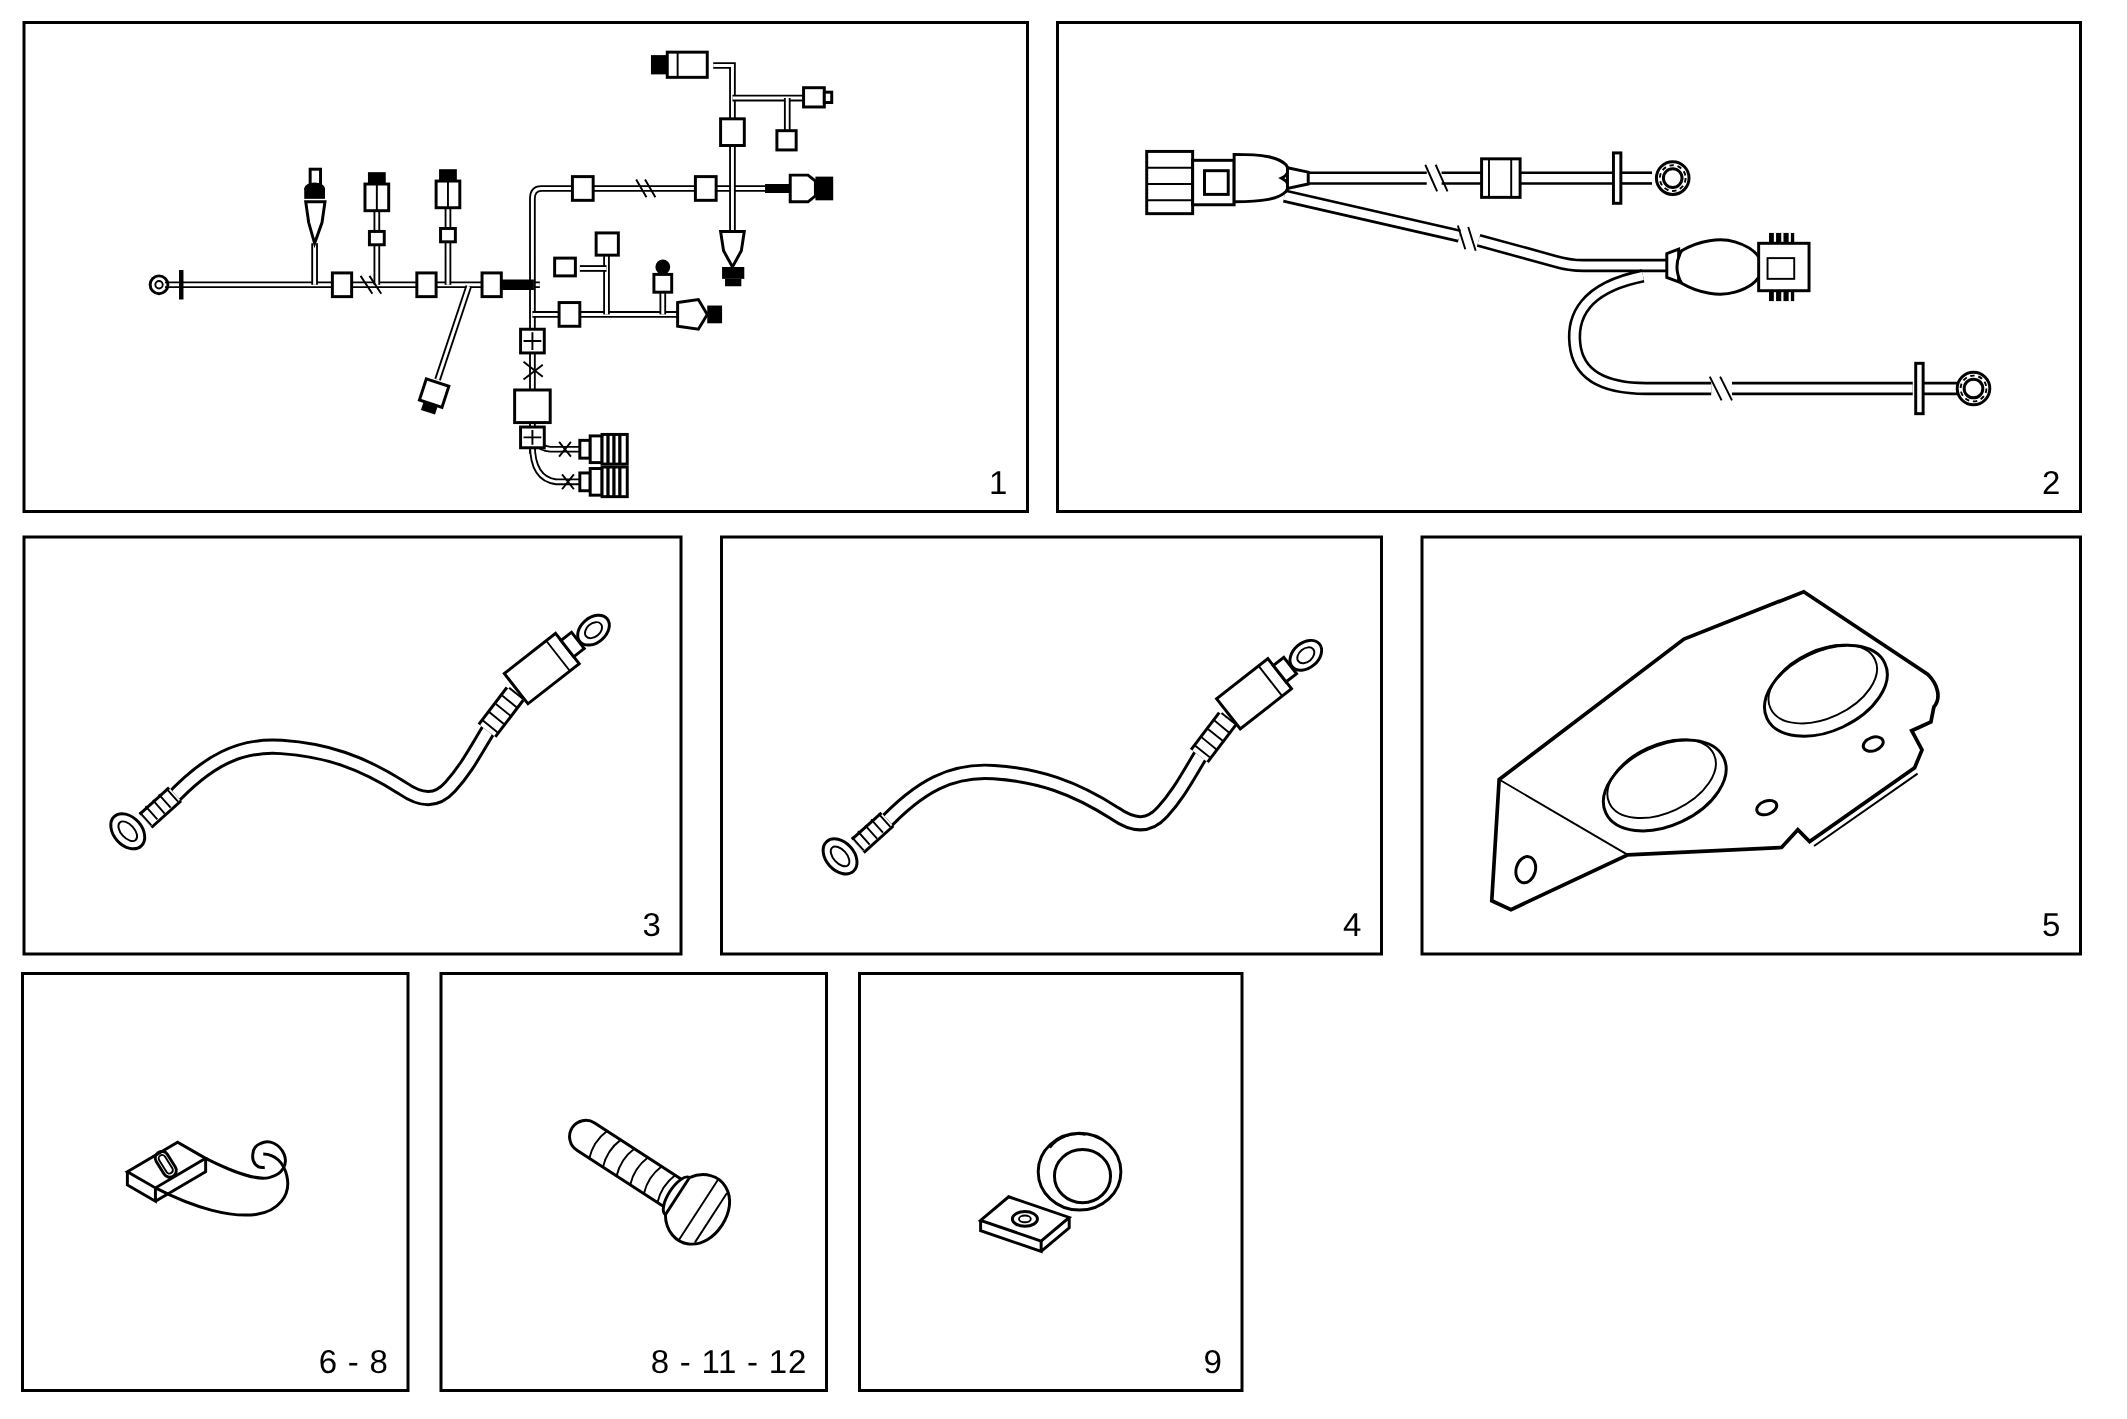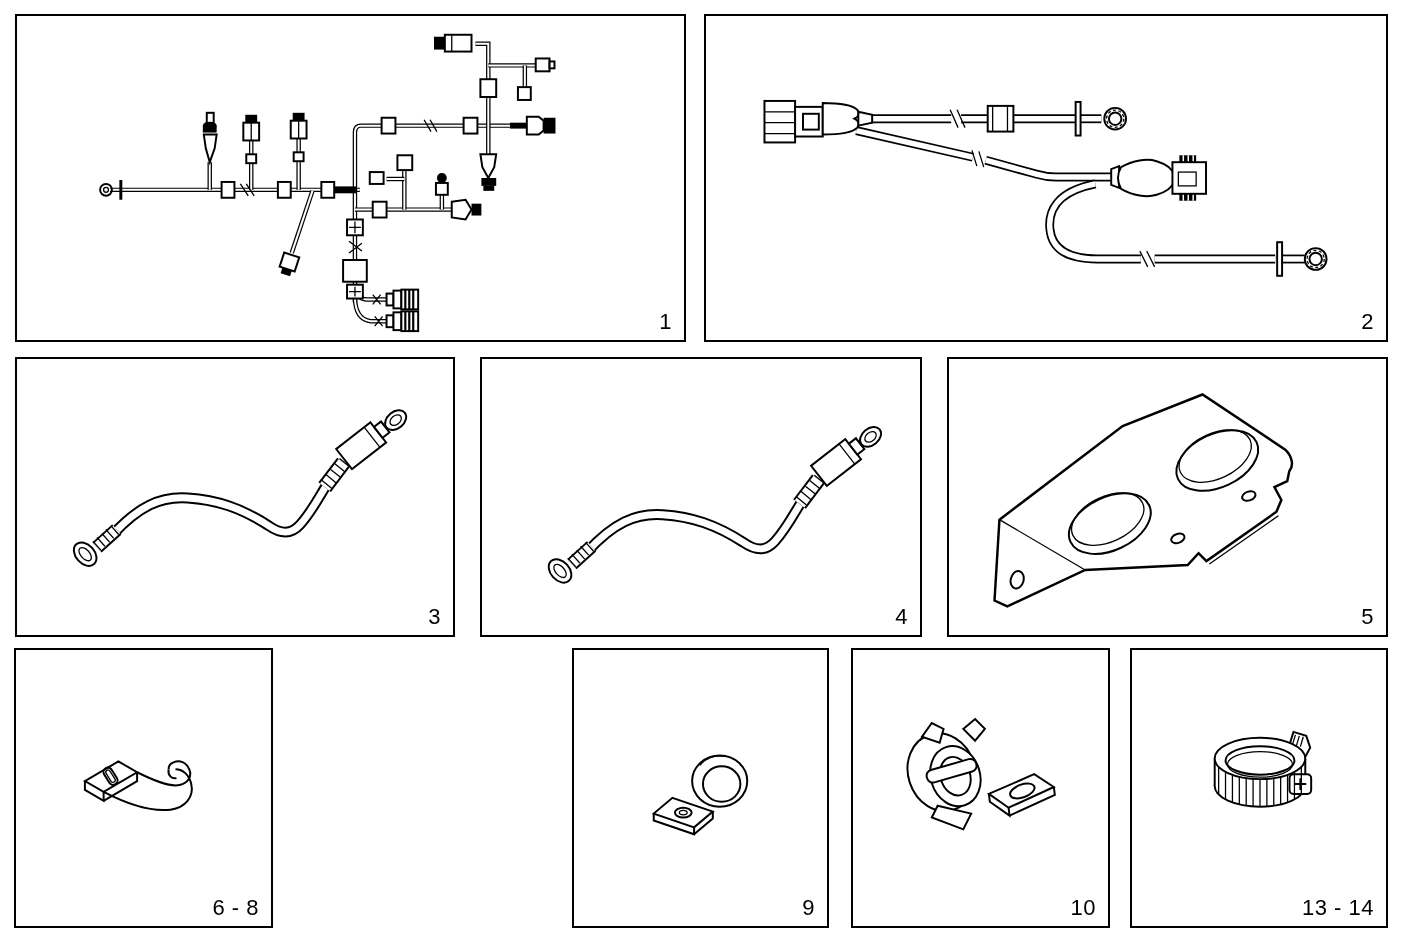--- a/index.html
+++ b/index.html
@@ -264,61 +264,41 @@
         <rect x="-4.5" y="-9.5" width="9" height="19" rx="4.5" class="ln"></rect>
         <rect x="-2.3" y="-7" width="4.6" height="14" rx="2.3" class="lt"></rect>
       </g>
       <path class="ln" d="M123 124 C143 134 157 139 166 137 C175 135 179 128 176 121 C173 114 166 111 160 114 C157 115 155 118 155 121"></path>
       <path class="ln" d="M89 144 C116 158 140 164 157 162 C172 160 181 149 178 136 C176 127 170 121 162 121"></path>
       <path class="ln" d="M155 121 C154 127 158 131 163 130"></path>
     </svg>
     <span class="plabel">6 - 8</span>
   </section>
 
+  <section class="panel" style="left:293px;top:648px;width:259px;height:280px">
+    <svg viewBox="0 0 259 280">
+      <g transform="translate(92,106) rotate(33)">
+        <path class="fw" d="M6 -11 A11 11 0 0 0 6 11 L80 11 L80 -11 Z"></path>
+        <path class="lt" d="M16 -11 Q12 0 16 11 M27 -11 Q23 0 27 11 M38 -11 Q34 0 38 11 M49 -11 Q45 0 49 11 M60 -11 Q56 0 60 11 M71 -11 Q67 0 71 11"></path>
+        <ellipse cx="80" cy="0" rx="6" ry="15" class="fw"></ellipse>
+        <path class="fw" d="M80 -15 C86 -24 96 -27 104 -23 C112 -19 116 -10 116 0 C116 10 112 19 104 23 C96 27 86 24 80 15 Z"></path>
+        <path class="lt" d="M97 -25 L97 25 M107 -20 L107 20"></path>
+      </g>
+    </svg>
+    <span class="plabel">8 - 11 - 12</span>
+  </section>
 
   <section class="panel" style="left:572px;top:648px;width:257px;height:280px">
     <svg viewBox="0 0 257 280">
       <ellipse cx="148" cy="133" rx="28" ry="26" class="fw"></ellipse>
       <ellipse cx="150" cy="136" rx="19" ry="18" class="fw"></ellipse>
       <path class="lt" d="M128 117 C133 110 143 106 152 108"></path>
       <polygon points="100,150 141,164 122,180 81,166" class="fw"></polygon>
       <path class="ln" d="M81 166 L81 173 L122 187 L122 180 M122 187 L141 171 L141 164"></path>
       <ellipse cx="111" cy="165" rx="8.5" ry="5" class="fw"></ellipse>
       <ellipse cx="111" cy="165" rx="4" ry="2.3" class="lt"></ellipse>
     </svg>
     <span class="plabel">9</span>
   </section>
 
-  <section class="panel" style="left:851px;top:648px;width:259px;height:280px">
-    <svg viewBox="0 0 259 280">
-      <ellipse cx="90" cy="124" rx="34" ry="40" transform="rotate(-18 90 124)" class="fw"></ellipse>
-      <polygon points="70,88 80,74 92,80 88,94" class="fw"></polygon>
-      <polygon points="112,80 124,70 134,80 124,92" class="fw"></polygon>
-      <ellipse cx="104" cy="128" rx="25" ry="31" transform="rotate(-18 104 128)" class="fw"></ellipse>
-      <ellipse cx="104" cy="128" rx="15" ry="20" transform="rotate(-18 104 128)" class="fw"></ellipse>
-      <rect x="74" y="116" width="52" height="13" rx="6" transform="rotate(-16 100 122)" class="fw"></rect>
-      <polygon points="138,146 184,126 204,139 158,160" class="fw"></polygon>
-      <path class="ln" d="M138 146 L139 154 L159 168 L158 160 M159 168 L205 147 L204 139"></path>
-      <ellipse cx="172" cy="143" rx="13" ry="6.5" transform="rotate(-20 172 143)" class="fw"></ellipse>
-      <polygon points="86,158 120,166 112,182 80,170" class="fw"></polygon>
-    </svg>
-    <span class="plabel">10</span>
-  </section>
-
-  <section class="panel" style="left:1130px;top:648px;width:258px;height:280px">
-    <svg viewBox="0 0 258 280">
-      <path class="fw" d="M160 96 L164 83 L177 87 L181 99 L174 112 Z"></path>
-      <path class="lt" d="M166 86 L163 96 M170 87 L167 97 M174 88 L171 98"></path>
-      <ellipse cx="130" cy="138" rx="46" ry="21" class="fw"></ellipse>
-      <rect x="84" y="110" width="92" height="28" fill="#fff"></rect>
-      <line x1="84" y1="110" x2="84" y2="138" class="ln"></line>
-      <line x1="176" y1="110" x2="176" y2="138" class="ln"></line>
-      <rect x="160" y="126" width="22" height="20" rx="4" class="fw"></rect>
-      <path class="ln" d="M171 130 V142 M165 136 H177"></path>
-      <ellipse cx="130" cy="110" rx="46" ry="21" class="fw"></ellipse>
-      <ellipse cx="130" cy="112" rx="35" ry="14.5" class="ln"></ellipse>
-      <ellipse cx="130" cy="116" rx="33" ry="13" class="lt"></ellipse>
-      <path class="lt" d="M88 119 V147 M95 124 V152 M102 127 V155 M109 129 V157 M116 130 V158 M123 131 V159 M130 131 V159 M137 131 V159 M144 130 V158 M151 129 V157 M158 127 V155 M165 124 V152 M172 119 V147"></path>
-    </svg>
-    <span class="plabel">13 - 14</span>
-  </section>
+
 
 </div>
 
 </body></html>

